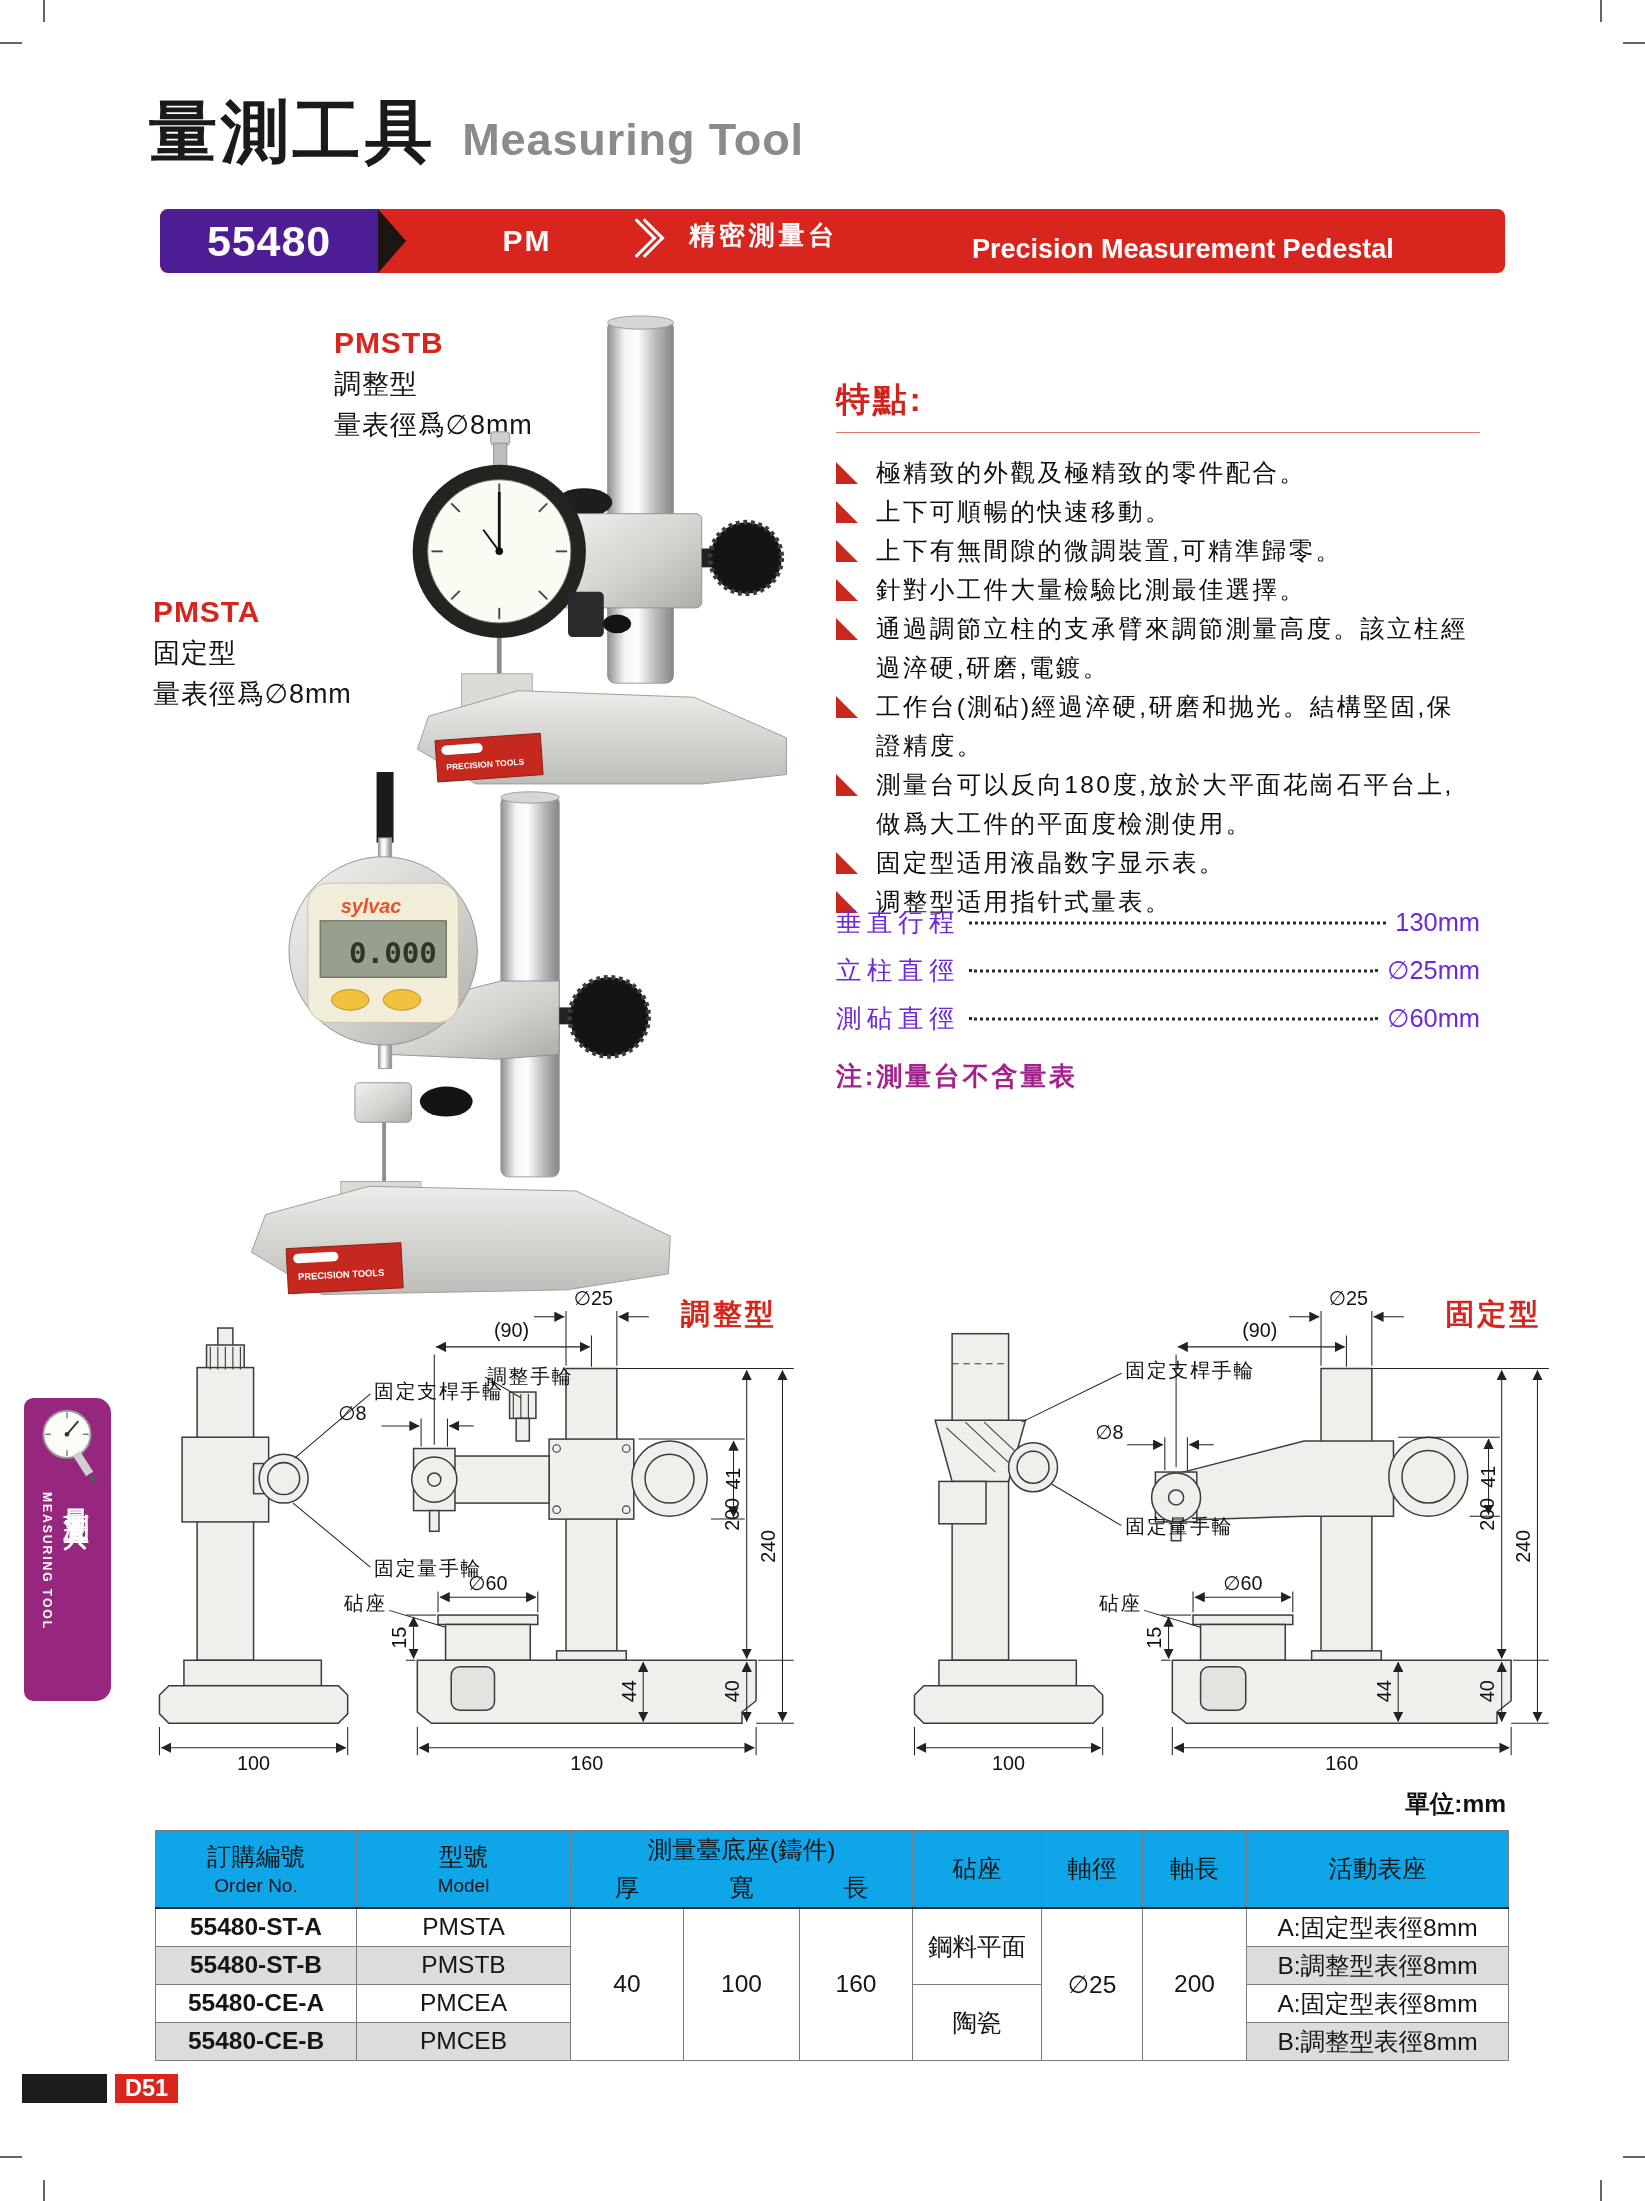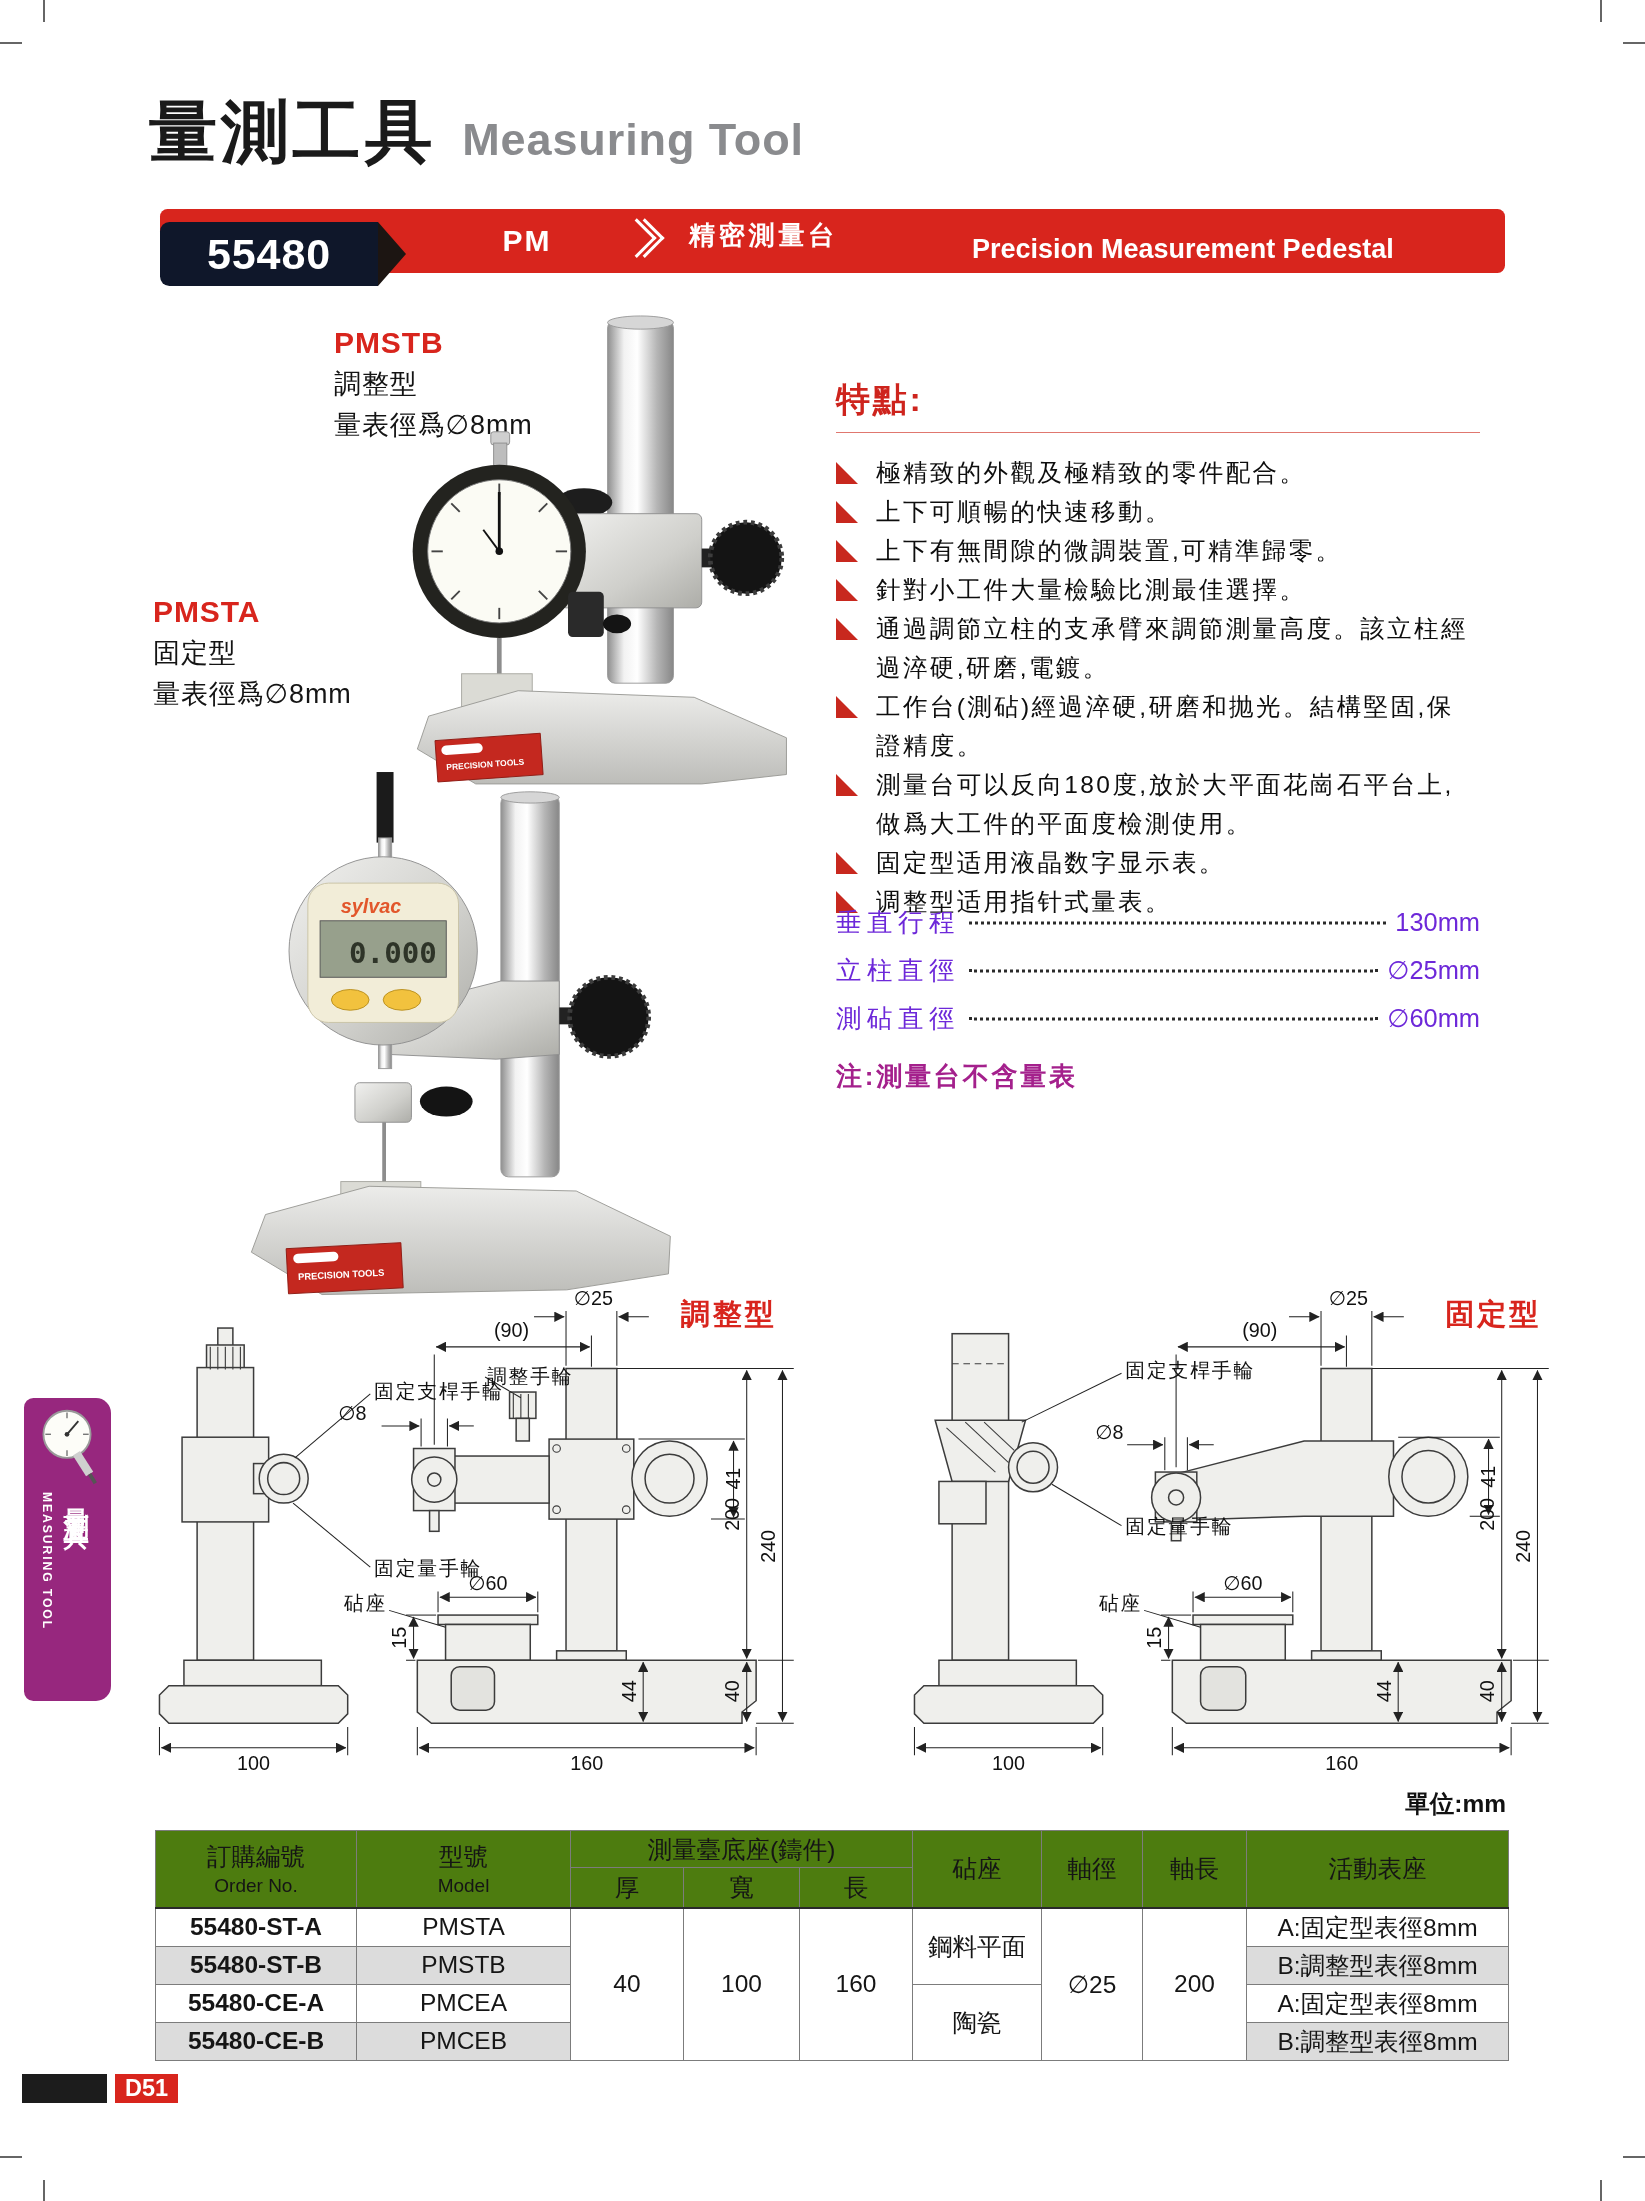--- a/index.html
+++ b/index.html
@@ -7,22 +7,22 @@
         font-family:"Liberation Sans","DejaVu Sans",sans-serif;color:#111;}
   .abs{position:absolute;}
   
   .mark{position:absolute;background:#666;}
   
   .hdr{left:149px;top:87px;display:flex;align-items:baseline;gap:26px;white-space:nowrap;}
   .hdr .zh{font-size:68px;font-weight:bold;color:#1a1a1a;letter-spacing:3.8px;}
   .hdr .en{font-size:45px;font-weight:bold;color:#8a8b8e;letter-spacing:0.9px;}
   
   .banner{left:160px;top:209px;width:1345px;height:64px;background:#d8251d;border-radius:7.5px;}
-  .chip{position:absolute;left:0;top:0;width:218px;height:64px;background:#0f172a;border-radius:9.4px 0 0 9.4px;
-        display:flex;align-items:center;justify-content:center;margin-top:13px;}
+  .chip{position:absolute;left:0;top:0;width:218px;height:64px;background:#4c1d95;border-radius:9.4px 0 0 9.4px;
+        display:flex;align-items:center;justify-content:center;}
   .chip:after{content:"";position:absolute;left:218px;top:0;width:0;height:0;
         border-left:28px solid #1c1512;border-top:32px solid transparent;border-bottom:32px solid transparent;}
   .chip span{color:#fff;font-size:43px;font-weight:bold;letter-spacing:0.9px;}
   .banner .pm{position:absolute;left:320px;top:0;width:94px;height:64px;display:flex;align-items:center;
         justify-content:center;color:#fff;font-size:30px;font-weight:bold;letter-spacing:1.9px;}
   .chev{position:absolute;left:463px;top:15px;width:24.5px;height:24.5px;border-top:3.8px solid #fff;
         border-right:3.8px solid #fff;transform:rotate(45deg);}
   .chev2{left:471px;}
   .banner .tzh{position:absolute;left:529px;top:9.4px;color:#fff;font-size:26px;font-weight:bold;letter-spacing:3.8px;}
   .banner .ten{position:absolute;left:812px;top:24.5px;color:#fff;font-size:27px;font-weight:bold;}
@@ -47,21 +47,21 @@
   
   .drawsvg text{font-family:"Liberation Sans","DejaVu Sans",sans-serif;}
   .dimtxt{font-size:21px;fill:#111;}
   .lbltxt{font-size:21px;fill:#111;letter-spacing:2px;}
   .dtitle{font-size:31px;font-weight:bold;fill:#d8251d;letter-spacing:3px;}
   
   .unit{left:1318px;top:1787px;width:188px;text-align:right;font-size:24.5px;font-weight:bold;color:#111;}
   table.spec{position:absolute;left:155px;top:1830px;width:1351px;border-collapse:collapse;table-layout:fixed;
         font-size:24.5px;color:#151515;}
   table.spec td{border:0.9px solid #7c7c7c;text-align:center;vertical-align:middle;padding:0;}
-  table.spec .hd{background:#4d7c0f;}
+  table.spec .hd{background:#0ea5e9;}
   table.spec .en{font-size:19px;display:block;margin-top:1.9px;}
   table.spec tbody tr td{height:37px;}
   table.spec .stripe{background:#dcdcdc;}
   table.spec .thick td{border-top:2.8px solid #2a2a2a;}
   table.spec .ord{font-weight:bold;}
   
   .fbar{left:21.7px;top:2074px;width:85px;height:29px;background:#1c1c1c;}
   .fpage{left:106px;top:2074px;width:63px;height:29px;background:#d8251d;color:#fff;display:flex;
         align-items:center;justify-content:center;font-size:23.5px;font-weight:bold;margin-left:9px;}
   

